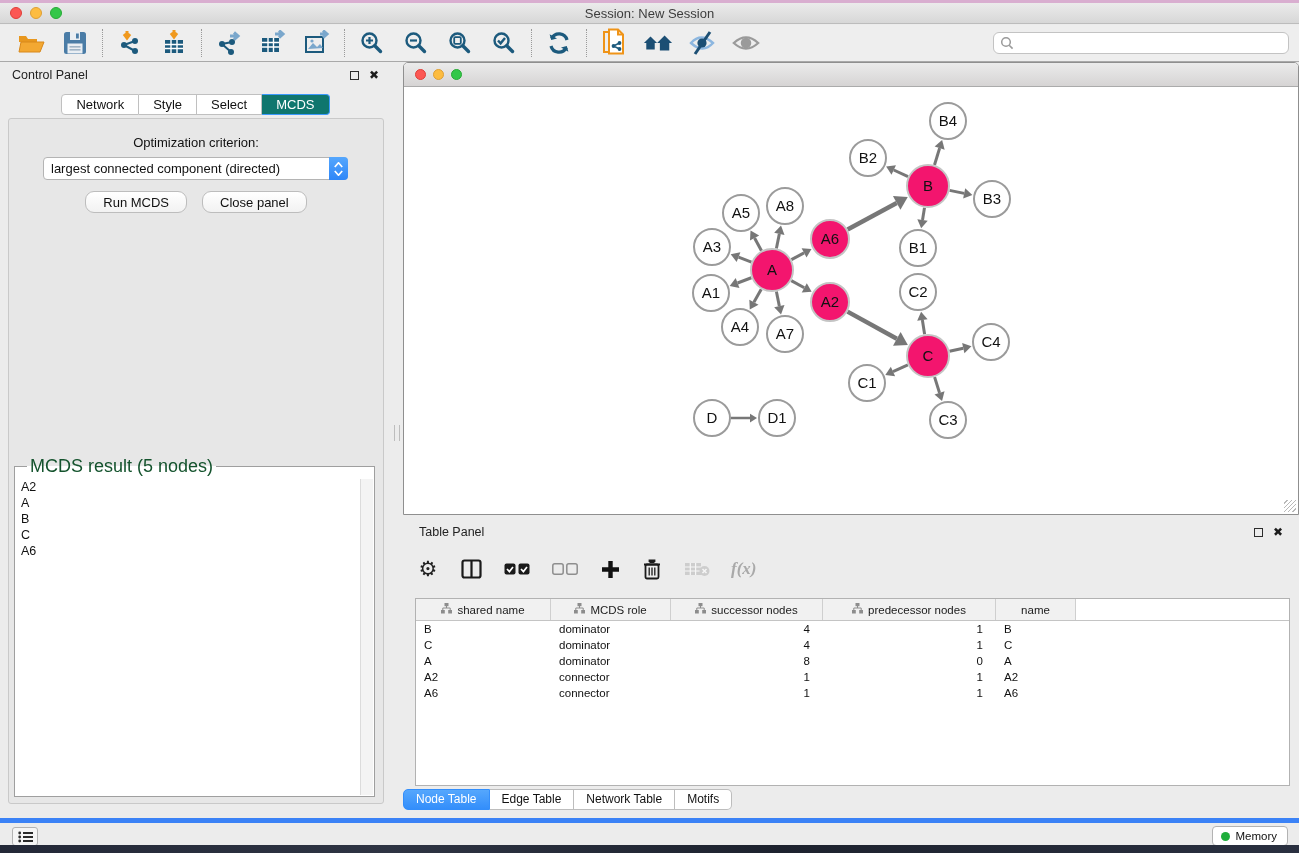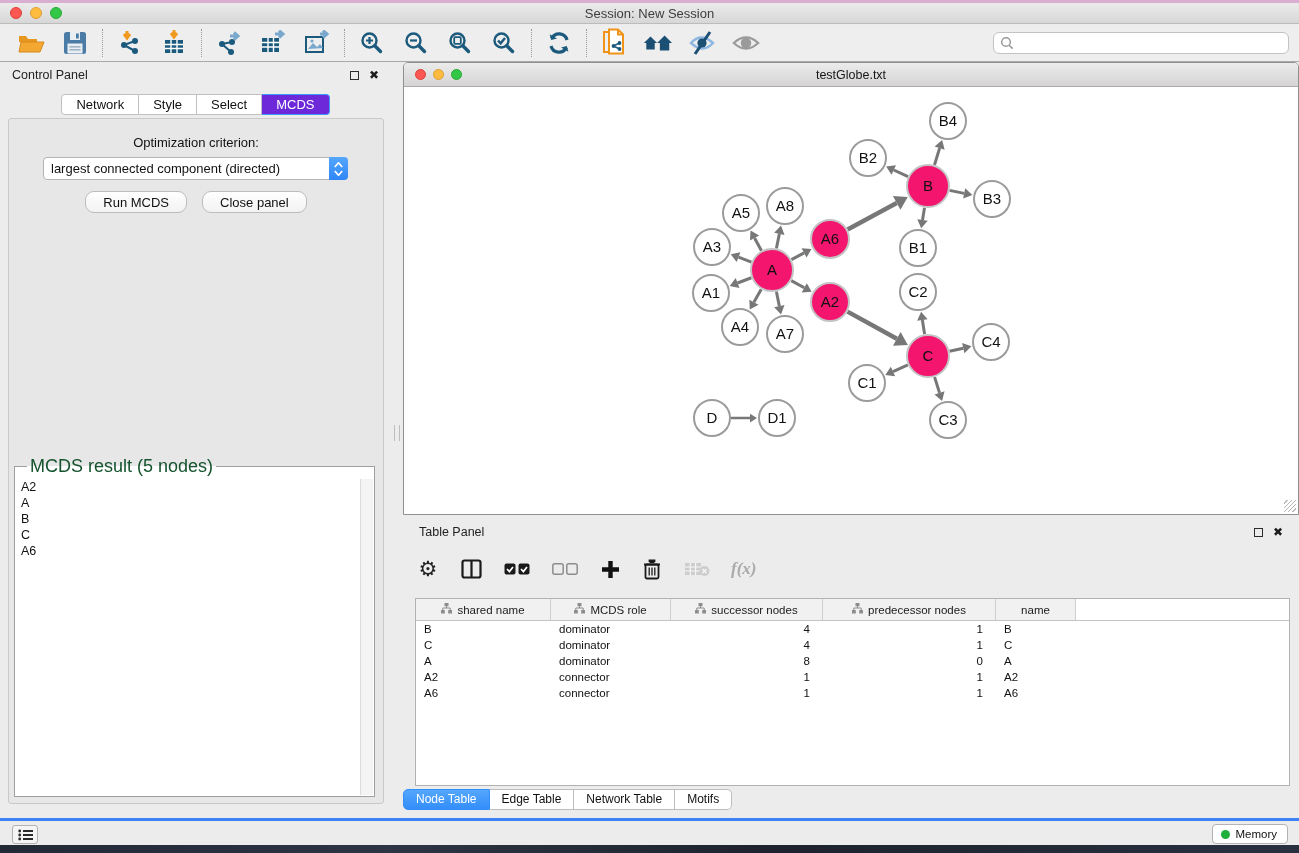--- a/index.html
+++ b/index.html
@@ -34,21 +34,21 @@
   .panel-title { font-size:12.5px; color:#222; }
   .ph-icons { margin-left:auto; display:flex; gap:10px; align-items:center; }
   .float-box { width:9px; height:9px; border:1.5px solid #2c2c2c; background:transparent; }
   .close-x { font-size:12px; font-weight:bold; color:#1c1c1c; line-height:1; }
 
   .cp-tabs { position:absolute; left:0; right:0; top:32px; display:flex; justify-content:center; }
   .seg { height:21px; line-height:19px; padding:0 14px; font-size:13px; background:#fff;
          border:1px solid #c0c0c0; border-left:none; color:#111; }
   .seg:first-child { border-left:1px solid #c0c0c0; border-radius:4px 0 0 4px; }
   .seg:last-child { border-radius:0 4px 4px 0; }
-  .seg.active { background:#6d28d9; border-color:#3b99fc; color:#fff; }
+  .seg.active { background:#0f766e; border-color:#3b99fc; color:#fff; }
 
   .cp-box { position:absolute; left:8px; right:7px; top:56px; bottom:14px; background:#e7e7e7;
             border:1px solid #c9c9c9; border-radius:3px; }
   .opt-label { text-align:center; font-size:13px; margin-top:16px; color:#111; }
   .dropdown { position:absolute; left:34px; right:35px; top:38px; height:23px; background:#fff;
               border:1px solid #b4b4b4; border-radius:4px; display:flex; align-items:center; }
   .dropdown-text { flex:1; font-size:13px; padding-left:7px; color:#111; white-space:nowrap; }
   .dropdown-stepper { width:19px; height:23px; margin:-1px -1px -1px 0; border-radius:0 4px 4px 0;
               background:linear-gradient(#55a7fd,#2e86f8); display:flex; flex-direction:column;
               align-items:center; justify-content:center; gap:2px; }
@@ -94,21 +94,21 @@
 
   .tp-tabs { position:absolute; left:0; right:0; top:270px; display:flex; justify-content:flex-start; }
   .tp-seg { height:21px; line-height:19px; padding:0 12px; font-size:12px; background:#fff;
             border:1px solid #bdbdbd; border-left:none; color:#111; }
   .tp-seg:first-child { border-left:1px solid #bdbdbd; border-radius:5px 0 0 5px; }
   .tp-seg:last-child { border-radius:0 5px 5px 0; }
   .tp-seg.active { background:linear-gradient(#55a7fd,#338efb); border-color:#338efb; color:#fff; }
 
   
   .statusbar { position:absolute; left:0; right:0; bottom:8px; height:27px; background:#ececec;
-               border-top:3px solid #3b82f6; }
+               border-top:5px solid #3b82f6; }
   .list-btn { position:absolute; left:12px; top:4px; width:26px; height:19px; background:#f5f5f5;
               border:1px solid #b3b3b3; border-radius:3px; display:flex; align-items:center; justify-content:center; }
   .memory-btn { position:absolute; right:11px; top:3px; height:20px; padding:0 10px 0 8px; background:#fff;
                 border:1px solid #b3b3b3; border-radius:4px; display:flex; align-items:center; gap:5px;
                 font-size:11.5px; color:#111; }
   .mem-dot { width:9px; height:9px; border-radius:50%; background:#1fae3c; }
   .wallpaper { position:absolute; left:0; right:0; bottom:0; height:8px;
                background:linear-gradient(90deg,#232837,#2e3443 30%,#1d222e 60%,#2a3040); }
 
   .v-divider-handle { position:absolute; left:394px; top:425px; width:6px; height:16px;
@@ -326,21 +326,20 @@
 </div>
 <div class="v-divider-handle"></div>
 
 <div class="network-window">
   <div class="nw-titlebar">
     <span class="nw-lights">
       <span class="light red"></span>
       <span class="light yellow"></span>
       <span class="light green"></span>
     </span>
-    <span class="nw-title">testGlobe.txt</span>
   </div>
   <div class="nw-canvas">
     <svg id="graph" width="894" height="427" viewBox="0 0 894 427">
         <line x1="357.48901716798036" y1="163.67335414757676" x2="350.5687232922436" y2="150.94894282767362" stroke="#777777" stroke-width="3"></line>
         <polygon points="346.5554389381997,143.56967804765748 355.1807637797537,148.4406401063962 345.9566828047335,153.45724554895105" fill="#777777"></polygon>
         <line x1="372.3793183343823" y1="161.44027896919482" x2="375.346698150161" y2="146.83163987613034" stroke="#777777" stroke-width="3"></line>
         <polygon points="377.0188015141979,138.59974639164108 380.49163157796676,147.87670447865338 370.2017647223552,145.7865752736073" fill="#777777"></polygon>
         <line x1="347.4575854193549" y1="175.12540774408606" x2="334.5183897313782" y2="170.16538273036164" stroke="#777777" stroke-width="3"></line>
         <polygon points="326.674922346041,167.15872023264905 336.39755379244855,165.26321561452588 332.63922567030784,175.0675498461974" fill="#777777"></polygon>
         <line x1="347.4146596993366" y1="190.76168568713538" x2="333.5738029335837" y2="195.98036938569797" stroke="#777777" stroke-width="3"></line>

